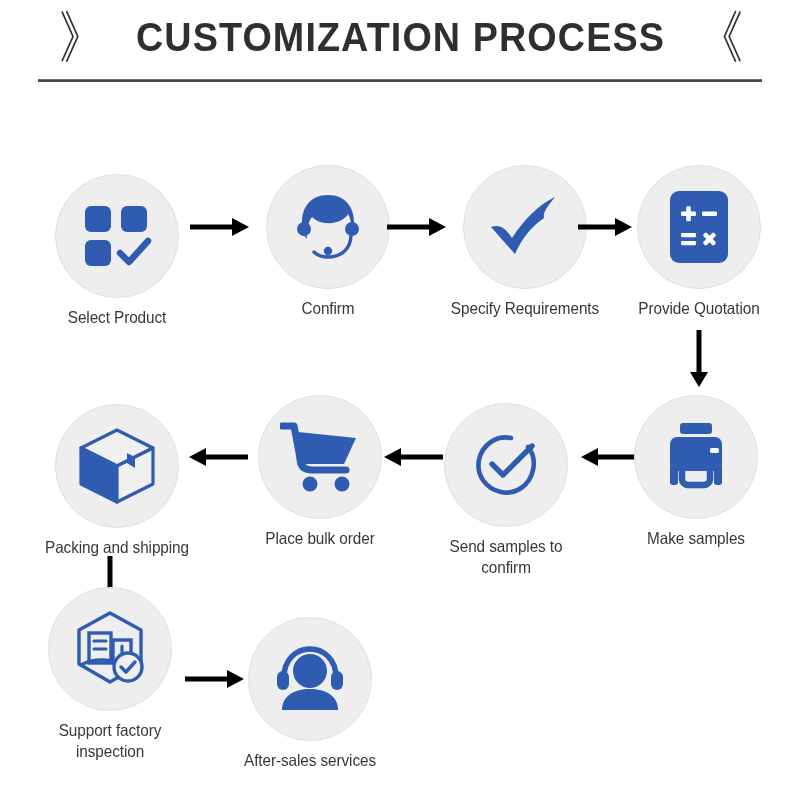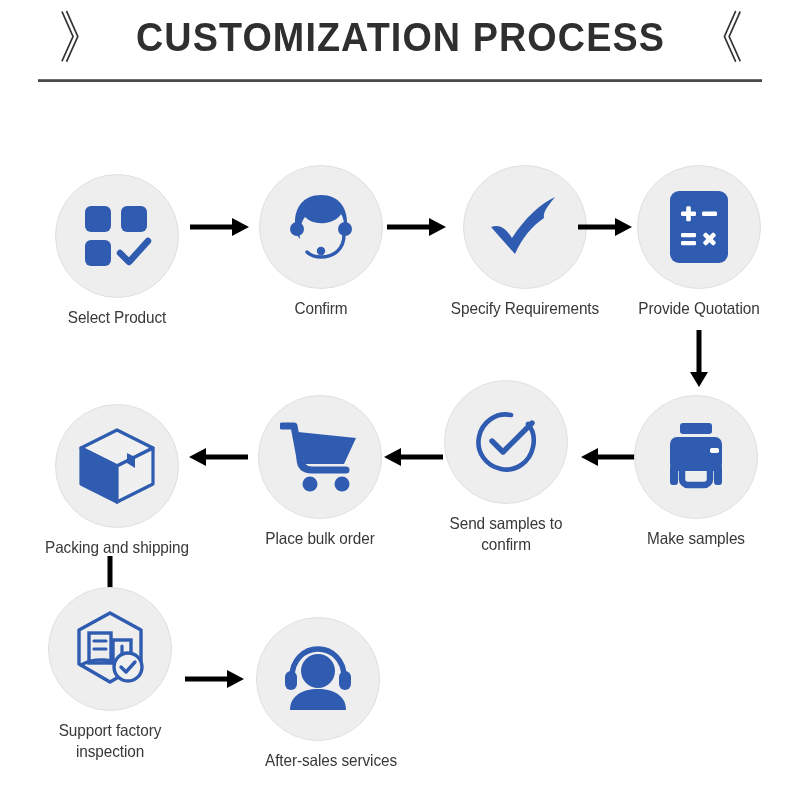--- a/index.html
+++ b/index.html
@@ -124,21 +124,21 @@
   <div class="node-label">Select Product</div>
 </div>
 
 <div class="arrow" style="left:190px; top:213px;">
   <svg width="60" height="28" viewBox="0 0 60 28">
     <path d="M0 14 H44" stroke="#000" stroke-width="5"></path>
     <path d="M42 5 L59 14 L42 23 Z" fill="#000"></path>
   </svg>
 </div>
 
-<div class="node" style="left:236px; top:165px;">
+<div class="node" style="left:243px; top:165px;">
   <div class="circle">
     <span>
       <svg width="76" height="76" viewBox="0 0 76 76">
         <path d="M38 6 C20 6 12 19 12 33 C12 41 14 47 17 50 C16 42 18 33 22 28
                  C27 33 34 35 42 34 C50 33 56 29 58 25 C62 31 62 43 60 50
                  C63 46 64 40 64 33 C64 19 56 6 38 6 Z" fill="#2f5cb0"></path>
         <circle cx="14" cy="40" r="7" fill="#2f5cb0"></circle>
         <circle cx="62" cy="40" r="7" fill="#2f5cb0"></circle>
         <path d="M61 46 C61 60 51 68 38 68 C32 68 27 66 24 63" fill="none" stroke="#2f5cb0" stroke-width="3.4" stroke-linecap="round"></path>
         <circle cx="38" cy="62" r="4.2" fill="#2f5cb0"></circle>
@@ -239,21 +239,21 @@
   <div class="node-label">Place bulk order</div>
 </div>
 
 <div class="arrow" style="left:381px; top:443px;">
   <svg width="62" height="28" viewBox="0 0 62 28">
     <path d="M62 14 H18" stroke="#000" stroke-width="5"></path>
     <path d="M20 5 L3 14 L20 23 Z" fill="#000"></path>
   </svg>
 </div>
 
-<div class="node" style="left:421px; top:380px;">
+<div class="node" style="left:421px; top:403px;">
   <div class="circle">
     <span>
       <svg width="80" height="80" viewBox="0 0 80 80">
         <path d="M62 22 C67 28 69 36 67 45 C64 60 50 70 35 67 C20 64 10 50 13 35
                  C16 20 30 10 45 13" fill="none" stroke="#2f5cb0" stroke-width="4.6" stroke-linecap="round"></path>
         <path d="M26 39 L37 50 L66 21" fill="none" stroke="#2f5cb0" stroke-width="5.4" stroke-linecap="round" stroke-linejoin="round"></path>
       </svg>
     </span>
   </div>
   <div class="node-label">Send samples to confirm</div>
@@ -309,21 +309,21 @@
 inspection</div>
 </div>
 
 <div class="arrow" style="left:185px; top:665px;">
   <svg width="60" height="28" viewBox="0 0 60 28">
     <path d="M0 14 H44" stroke="#000" stroke-width="5"></path>
     <path d="M42 5 L59 14 L42 23 Z" fill="#000"></path>
   </svg>
 </div>
 
-<div class="node" style="left:233px; top:617px;text-align:right;">
+<div class="node" style="left:225px; top:617px;">
   <div class="circle">
     <span>
       <svg width="76" height="70" viewBox="0 0 76 70">
         <path d="M12 33 C12 16 24 5 38 5 C52 5 64 16 64 33" fill="none" stroke="#2f5cb0" stroke-width="5.5" stroke-linecap="round"></path>
         <rect x="5" y="27" width="12" height="19" rx="6" fill="#2f5cb0"></rect>
         <rect x="59" y="27" width="12" height="19" rx="6" fill="#2f5cb0"></rect>
         <circle cx="38" cy="27" r="17" fill="#2f5cb0"></circle>
         <path d="M10 66 C10 52 22 45 38 45 C54 45 66 52 66 66 Z" fill="#2f5cb0"></path>
       </svg>
     </span>

